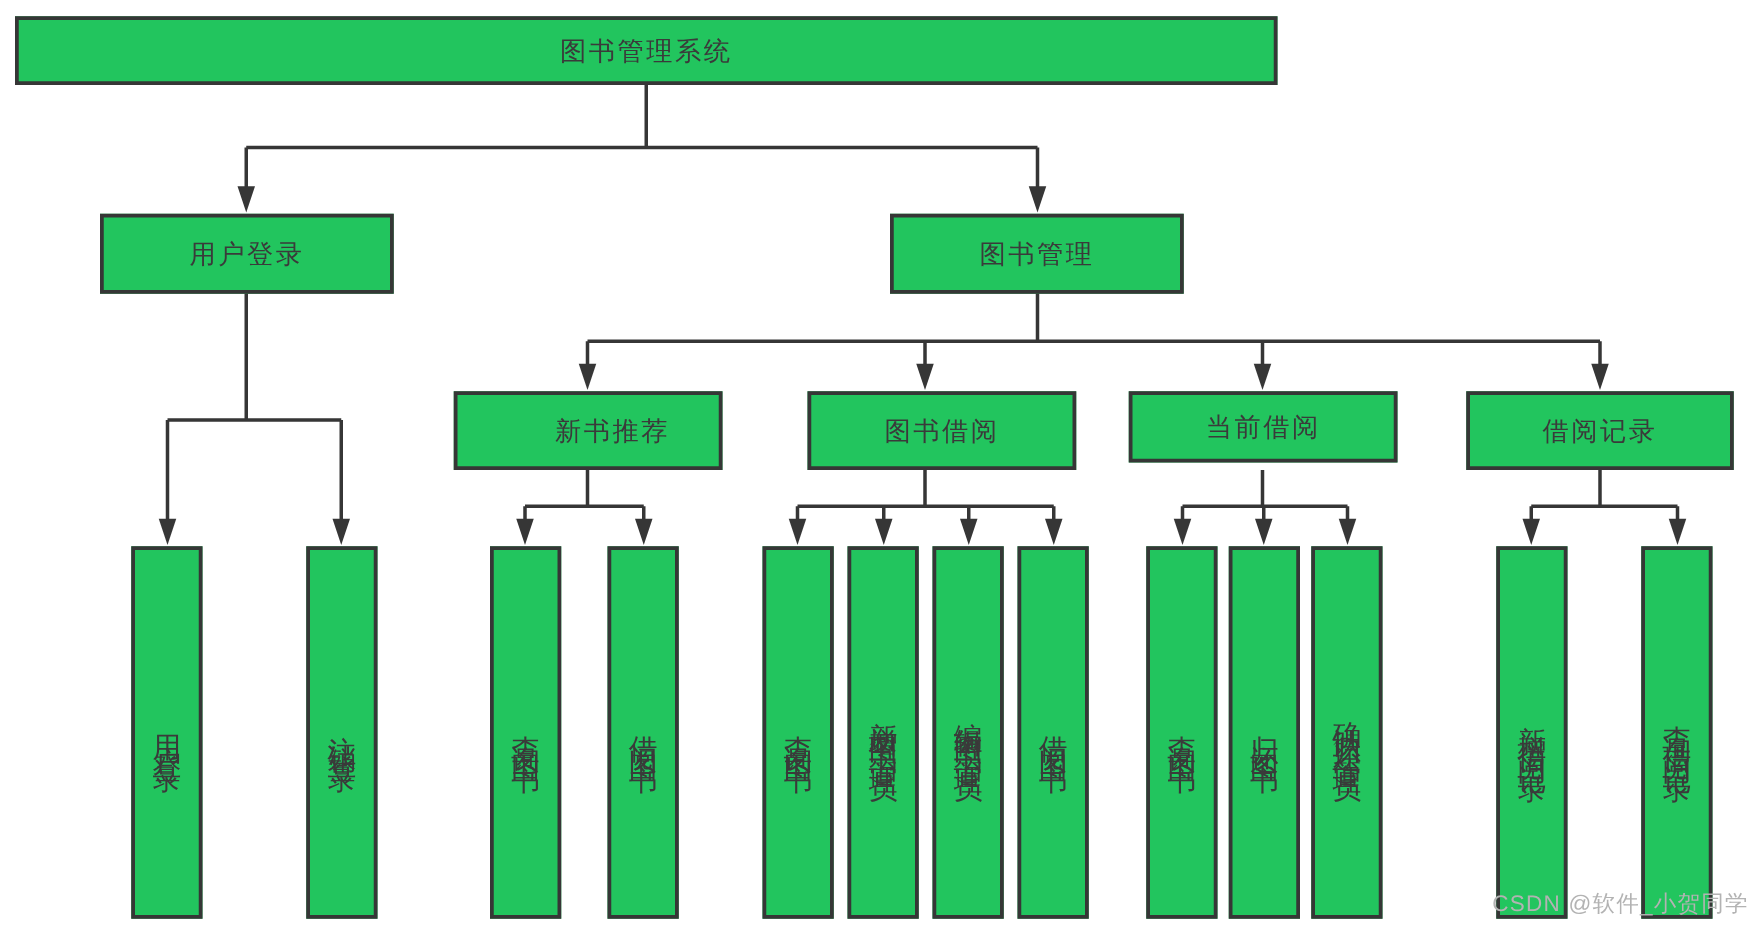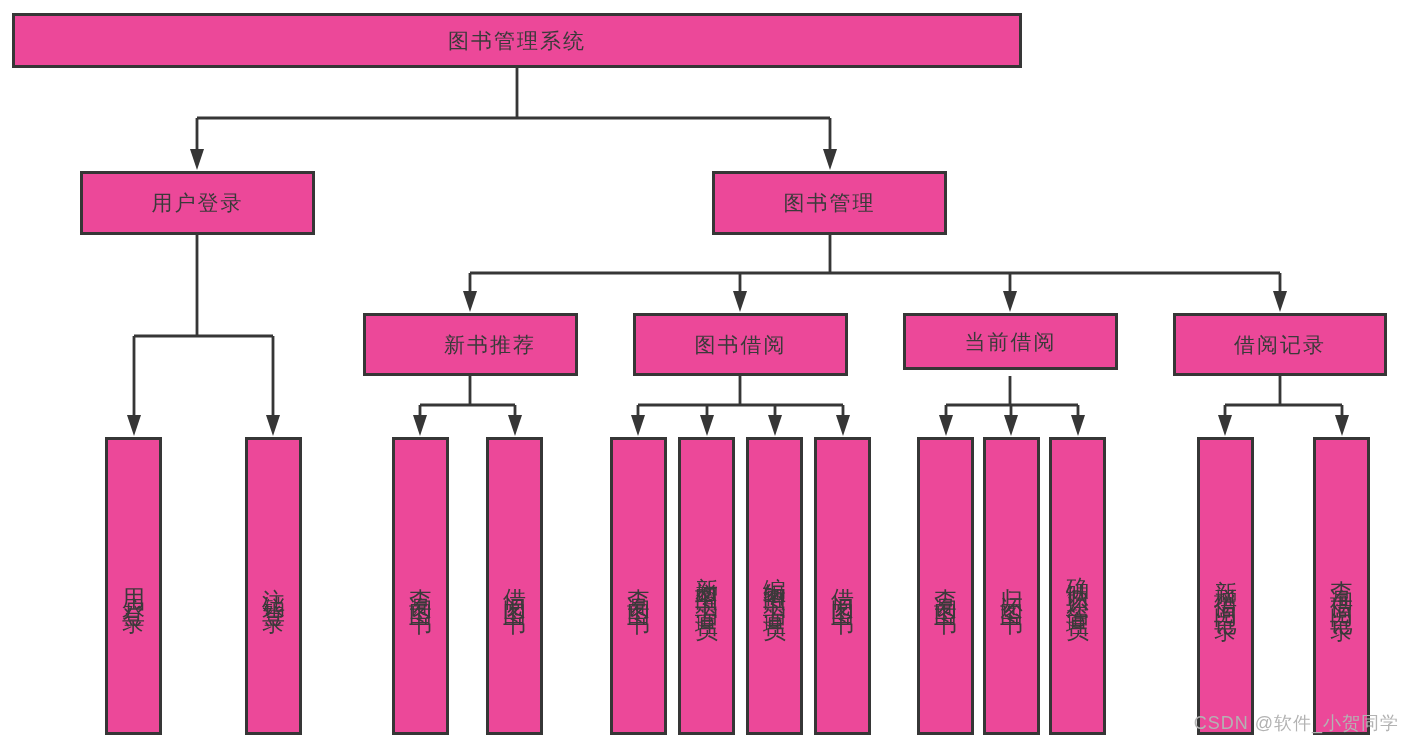--- a/index.html
+++ b/index.html
@@ -9,36 +9,36 @@
     font-family:"Liberation Sans","DejaVu Sans",sans-serif;
     color:#3a3a3a;
   }
   .canvas { position:absolute; inset:0; }
   svg.connectors { position:absolute; left:0; top:0; width:1405px; height:747px; }
   svg.connectors path { stroke:#363636; stroke-width:2.8; fill:none; }
   svg.connectors polygon { fill:#363636; stroke:none; }
 
   .box {
     position:absolute; box-sizing:border-box;
-    border:3px solid #363636; background:#ec4899;
+    border:3px solid #363636; background:#22c55e;
     display:flex; align-items:center; justify-content:center;
   }
   .h-box { font-size:21px; letter-spacing:2px; white-space:nowrap; }
   .v-box span {
     writing-mode:vertical-rl; text-orientation:mixed;
     font-size:23px; letter-spacing:8px; line-height:1; white-space:nowrap;
   }
   .v-box.tight span { letter-spacing:6px; }
 
   
   .n-root { left:12px;  top:13px;  width:1010px; height:55px; }
   .n-ul   { left:80px;  top:171px; width:235px;  height:64px; }
   .n-bm   { left:712px; top:171px; width:235px;  height:64px;justify-content:center; }
   .n-nb   { left:363px; top:313px; width:215px;  height:63px;padding-left:39px; }
-  .n-bb   { left:633px; top:313px; width:215px;  height:63px; }
+  .n-bb   { left:646px; top:313px; width:215px;  height:63px; }
   .n-cb   { left:903px; top:313px; width:215px;  height:57px; }
   .n-br   { left:1173px;top:313px; width:214px;  height:63px; }
   .leaf   { top:437px; width:57px; height:298px; }
   .n-ul1 { left:105px; }  .n-ul2 { left:245px; }
   .n-nb1 { left:392px; }  .n-nb2 { left:486px; }
   .n-bb1 { left:610px; }  .n-bb2 { left:678px; } .n-bb3 { left:746px; } .n-bb4 { left:814px; }
   .n-cb1 { left:917px; }  .n-cb2 { left:983px; } .n-cb3 { left:1049px; }
   .n-br1 { left:1197px; } .n-br2 { left:1313px; }
 
   .watermark {

